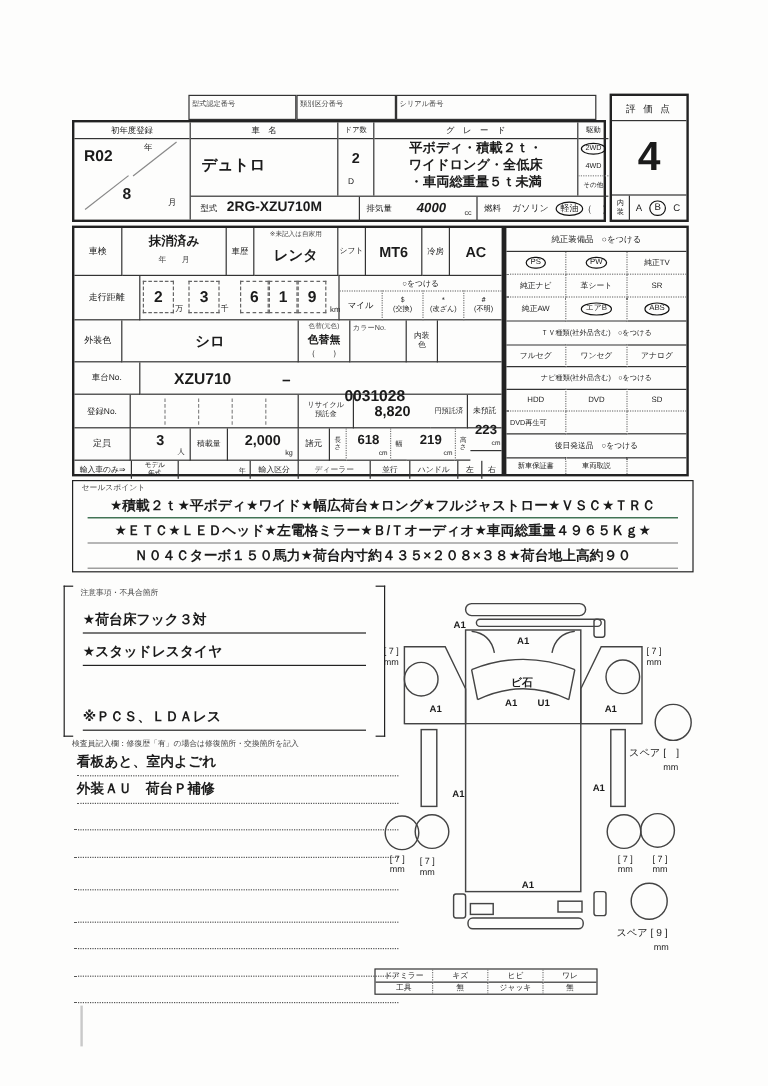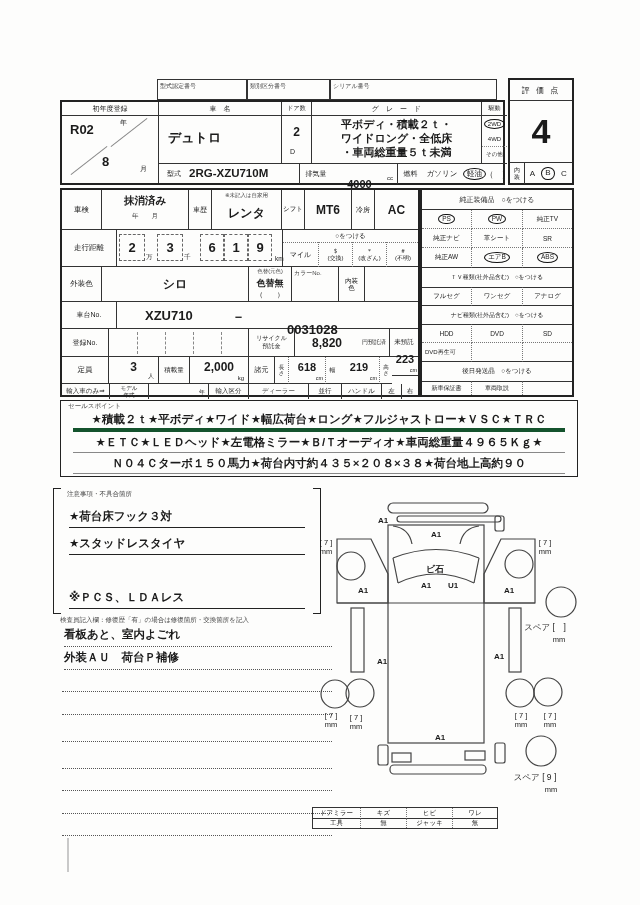--- a/index.html
+++ b/index.html
@@ -95,21 +95,21 @@
           <span class="f6 circ">2WD</span>
         </div>
       <div class="ctr f6" style="height:14px;border-bottom:1px dotted #888;">4WD</div>
       <div class="ctr f5" style="height:14px;">その他</div>
     </div>
 
     <div class="c bt" style="left:97px;top:61px;width:348px;height:20px;">
       <div class="c ctr f7" style="left:0;top:0;width:30px;height:20px;">型式</div>
       <div class="c bold" style="left:30px;top:3px;font-size:11.5px;">2RG-XZU710M</div>
       <div class="c ctr f7 bl" style="left:140px;top:0;width:33px;height:20px;">排気量</div>
-      <div class="c ctr f11 bold" style="left:173px;top:10px;width:55px;height:20px;">4000</div>
+      <div class="c ctr f11 bold" style="left:173px;top:0;width:55px;height:20px;font-style:italic;">4000</div>
       <span class="c f6" style="left:228px;top:11px;">cc</span>
       <div class="c ctr f7 bl" style="left:238px;top:0;width:26px;height:20px;">燃料</div>
       <div class="c ctr f75" style="left:264px;top:0;width:38px;height:20px;">ガソリン</div>
       <div class="c ctr" style="left:302px;top:0;width:27px;height:20px;">
           <span class="f75 circ">軽油</span>
         </div>
       <div class="c ctr f8" style="left:329px;top:0;width:19px;height:20px;">（　）</div>
     </div>
   </div>
 
@@ -270,21 +270,21 @@
     <div class="c dbr bb" style="left:50px;top:153px;width:51px;height:19px;"></div>
     <div class="c bb" style="left:101px;top:153px;width:49px;height:19px;"></div>
     <div class="c ctr f65" style="left:0;top:172px;width:150px;height:19px;">後日発送品　○をつける</div>
     <div class="c ctr f6 dbr bt" style="left:0;top:191px;width:50px;height:14px;">新車保証書</div>
     <div class="c ctr f6 dbr bt" style="left:50px;top:191px;width:51px;height:14px;">車両取説</div>
     <div class="c bt" style="left:101px;top:191px;width:49px;height:14px;"></div>
   </div>
 
   <div class="c" style="left:60px;top:400px;width:518px;height:77px;border:1.5px solid #222;">
     <span class="f65 lab" style="position:absolute;left:7px;top:1px;">セールスポイント</span>
-    <div class="c ctr bold" style="left:12px;top:10px;width:492px;height:21px;font-size:11.5px;border-bottom:4px solid #14532d;">★積載２ｔ★平ボディ★ワイド★幅広荷台★ロング★フルジャストロー★ＶＳＣ★ＴＲＣ</div>
+    <div class="c ctr bold" style="left:12px;top:10px;width:492px;height:21px;font-size:11.5px;border-bottom:1px solid #14532d;">★積載２ｔ★平ボディ★ワイド★幅広荷台★ロング★フルジャストロー★ＶＳＣ★ＴＲＣ</div>
     <div class="c ctr bold" style="left:12px;top:31px;width:492px;height:21px;font-size:11.5px;border-bottom:1px solid #888;">★ＥＴＣ★ＬＥＤヘッド★左電格ミラー★Ｂ/Ｔオーディオ★車両総重量４９６５Ｋｇ★</div>
     <div class="c ctr bold" style="left:12px;top:52px;width:492px;height:21px;font-size:11.5px;border-bottom:1px solid #888;">Ｎ０４Ｃターボ１５０馬力★荷台内寸約４３５×２０８×３８★荷台地上高約９０</div>
   </div>
 
   <div class="c" style="left:53px;top:488px;width:268px;height:126px;">
     <div class="c" style="left:0;top:0;width:8px;height:126px;border-left:1.5px solid #222;border-top:1.5px solid #222;border-bottom:1.5px solid #222;"></div>
     <div class="c" style="right:0;top:0;width:8px;height:126px;border-right:1.5px solid #222;border-top:1.5px solid #222;border-bottom:1.5px solid #222;"></div>
     <span class="f65 lab" style="position:absolute;left:14px;top:2px;">注意事項・不具合箇所</span>
     <div class="c bold" style="left:16px;top:14px;width:236px;height:26px;font-size:11.5px;display:flex;align-items:flex-end;padding-bottom:3px;border-bottom:1.5px solid #222;box-sizing:border-box;">★荷台床フック３対</div>
     <div class="c bold" style="left:16px;top:41px;width:236px;height:26px;font-size:11.5px;display:flex;align-items:flex-end;padding-bottom:3px;border-bottom:1.5px solid #222;box-sizing:border-box;">★スタッドレスタイヤ</div>

